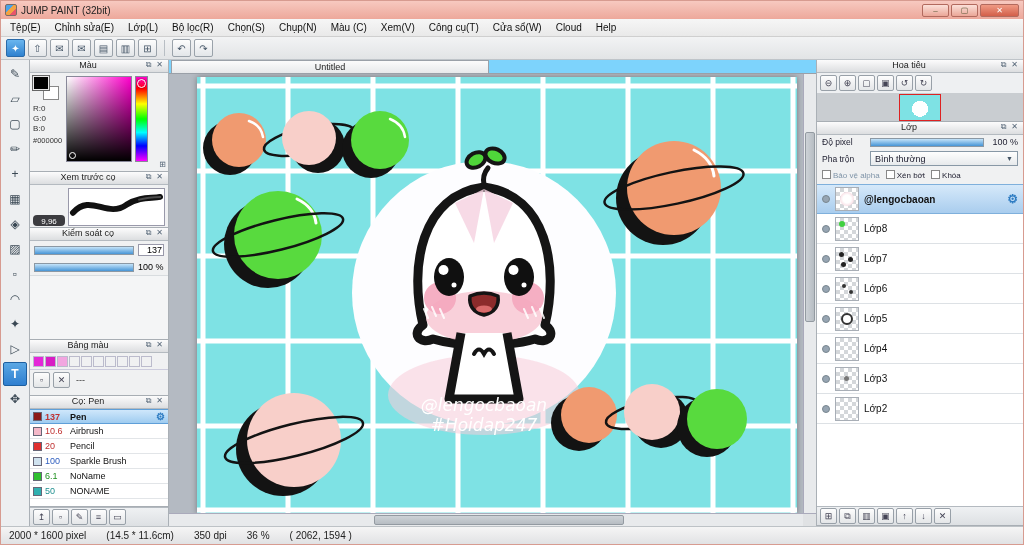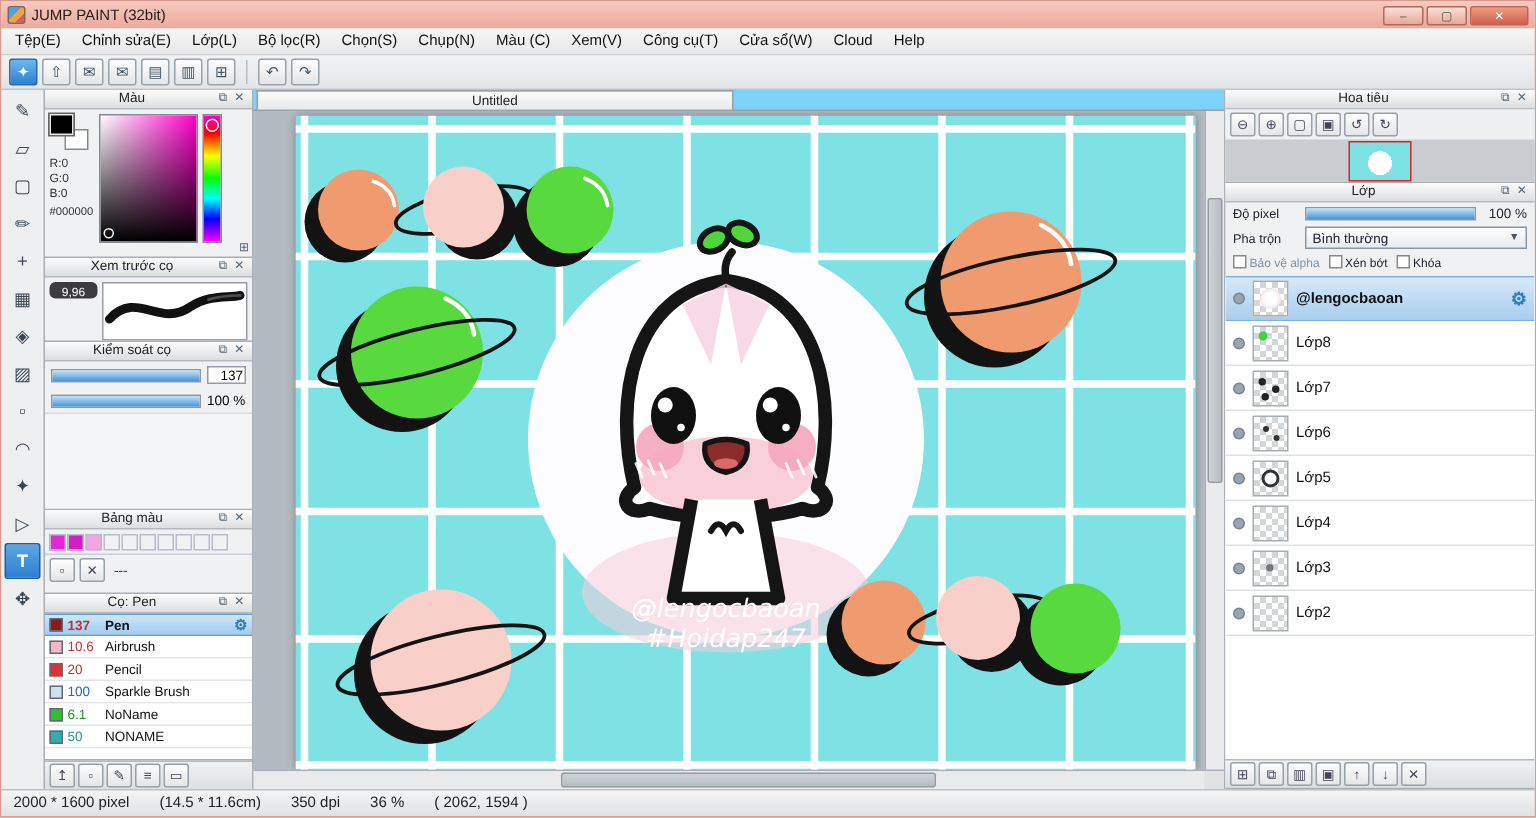--- a/index.html
+++ b/index.html
@@ -37,21 +37,21 @@
 .bg-swatch{position:absolute;right:0;bottom:0;width:16px;height:14px;background:#fff;border:1px solid #888}
 .fg-swatch{position:absolute;left:0;top:0;width:16px;height:14px;background:#000;border:1px solid #e8e8e8;outline:1px solid #666}
 .rgbline{line-height:10px}
 .hexline{margin-top:2px;font-size:7.5px}
 .sv-box{width:66px;height:86px;border:1px solid #889;position:relative;background:linear-gradient(to top,#000,rgba(0,0,0,0)),linear-gradient(to right,#fff,#ff00cc)}
 .sv-marker{position:absolute;left:2px;bottom:2px;width:7px;height:7px;border:1.5px solid #fff;border-radius:50%}
 .hue-bar{width:13px;height:86px;border:1px solid #889;background:linear-gradient(#ff00cc,#ff0000 14%,#ffff00 32%,#00ff00 50%,#00ffff 66%,#0000ff 82%,#ff00ff)}
 .hue-marker{width:9px;height:9px;border:1.5px solid #fff;border-radius:50%;margin:2px auto 0;box-shadow:0 0 1px #000}
 .color-grid-btn{position:absolute;right:2px;bottom:2px;font-size:8px;color:#567;cursor:pointer}
 
-.prev-body{display:flex;gap:3px;padding:3px;align-items:flex-start;flex:1}
+.prev-body{display:flex;gap:3px;padding:3px;align-items:flex-end;flex:1}
 .size-chip{width:32px;background:#3c3c40;border-radius:4px;color:#fff;font-size:8px;display:flex;align-items:flex-start;justify-content:center;padding-top:2px}
 .stroke-area{flex:1;background:#fff;border:1px solid #99a}
 
 .ctl-row{display:flex;align-items:center;gap:4px;padding:3px 4px;font-size:9px}
 .slider{height:9px;border:1px solid #8b98a4;background:#fff;position:relative;flex:1}
 .sfill{position:absolute;top:0;left:0;bottom:0;background:linear-gradient(#c4e3f9,#4795d6)}
 .valbox{width:26px;height:12px;border:1px solid #99a;background:#fff;font-size:9px;text-align:right;padding-right:1px;line-height:11px}
 .ctl-space{flex:1;background:#f4f5f6;border-top:1px solid #d8dcdf}
 
 .pal-row{display:flex;gap:1px;padding:3px 3px 2px}

